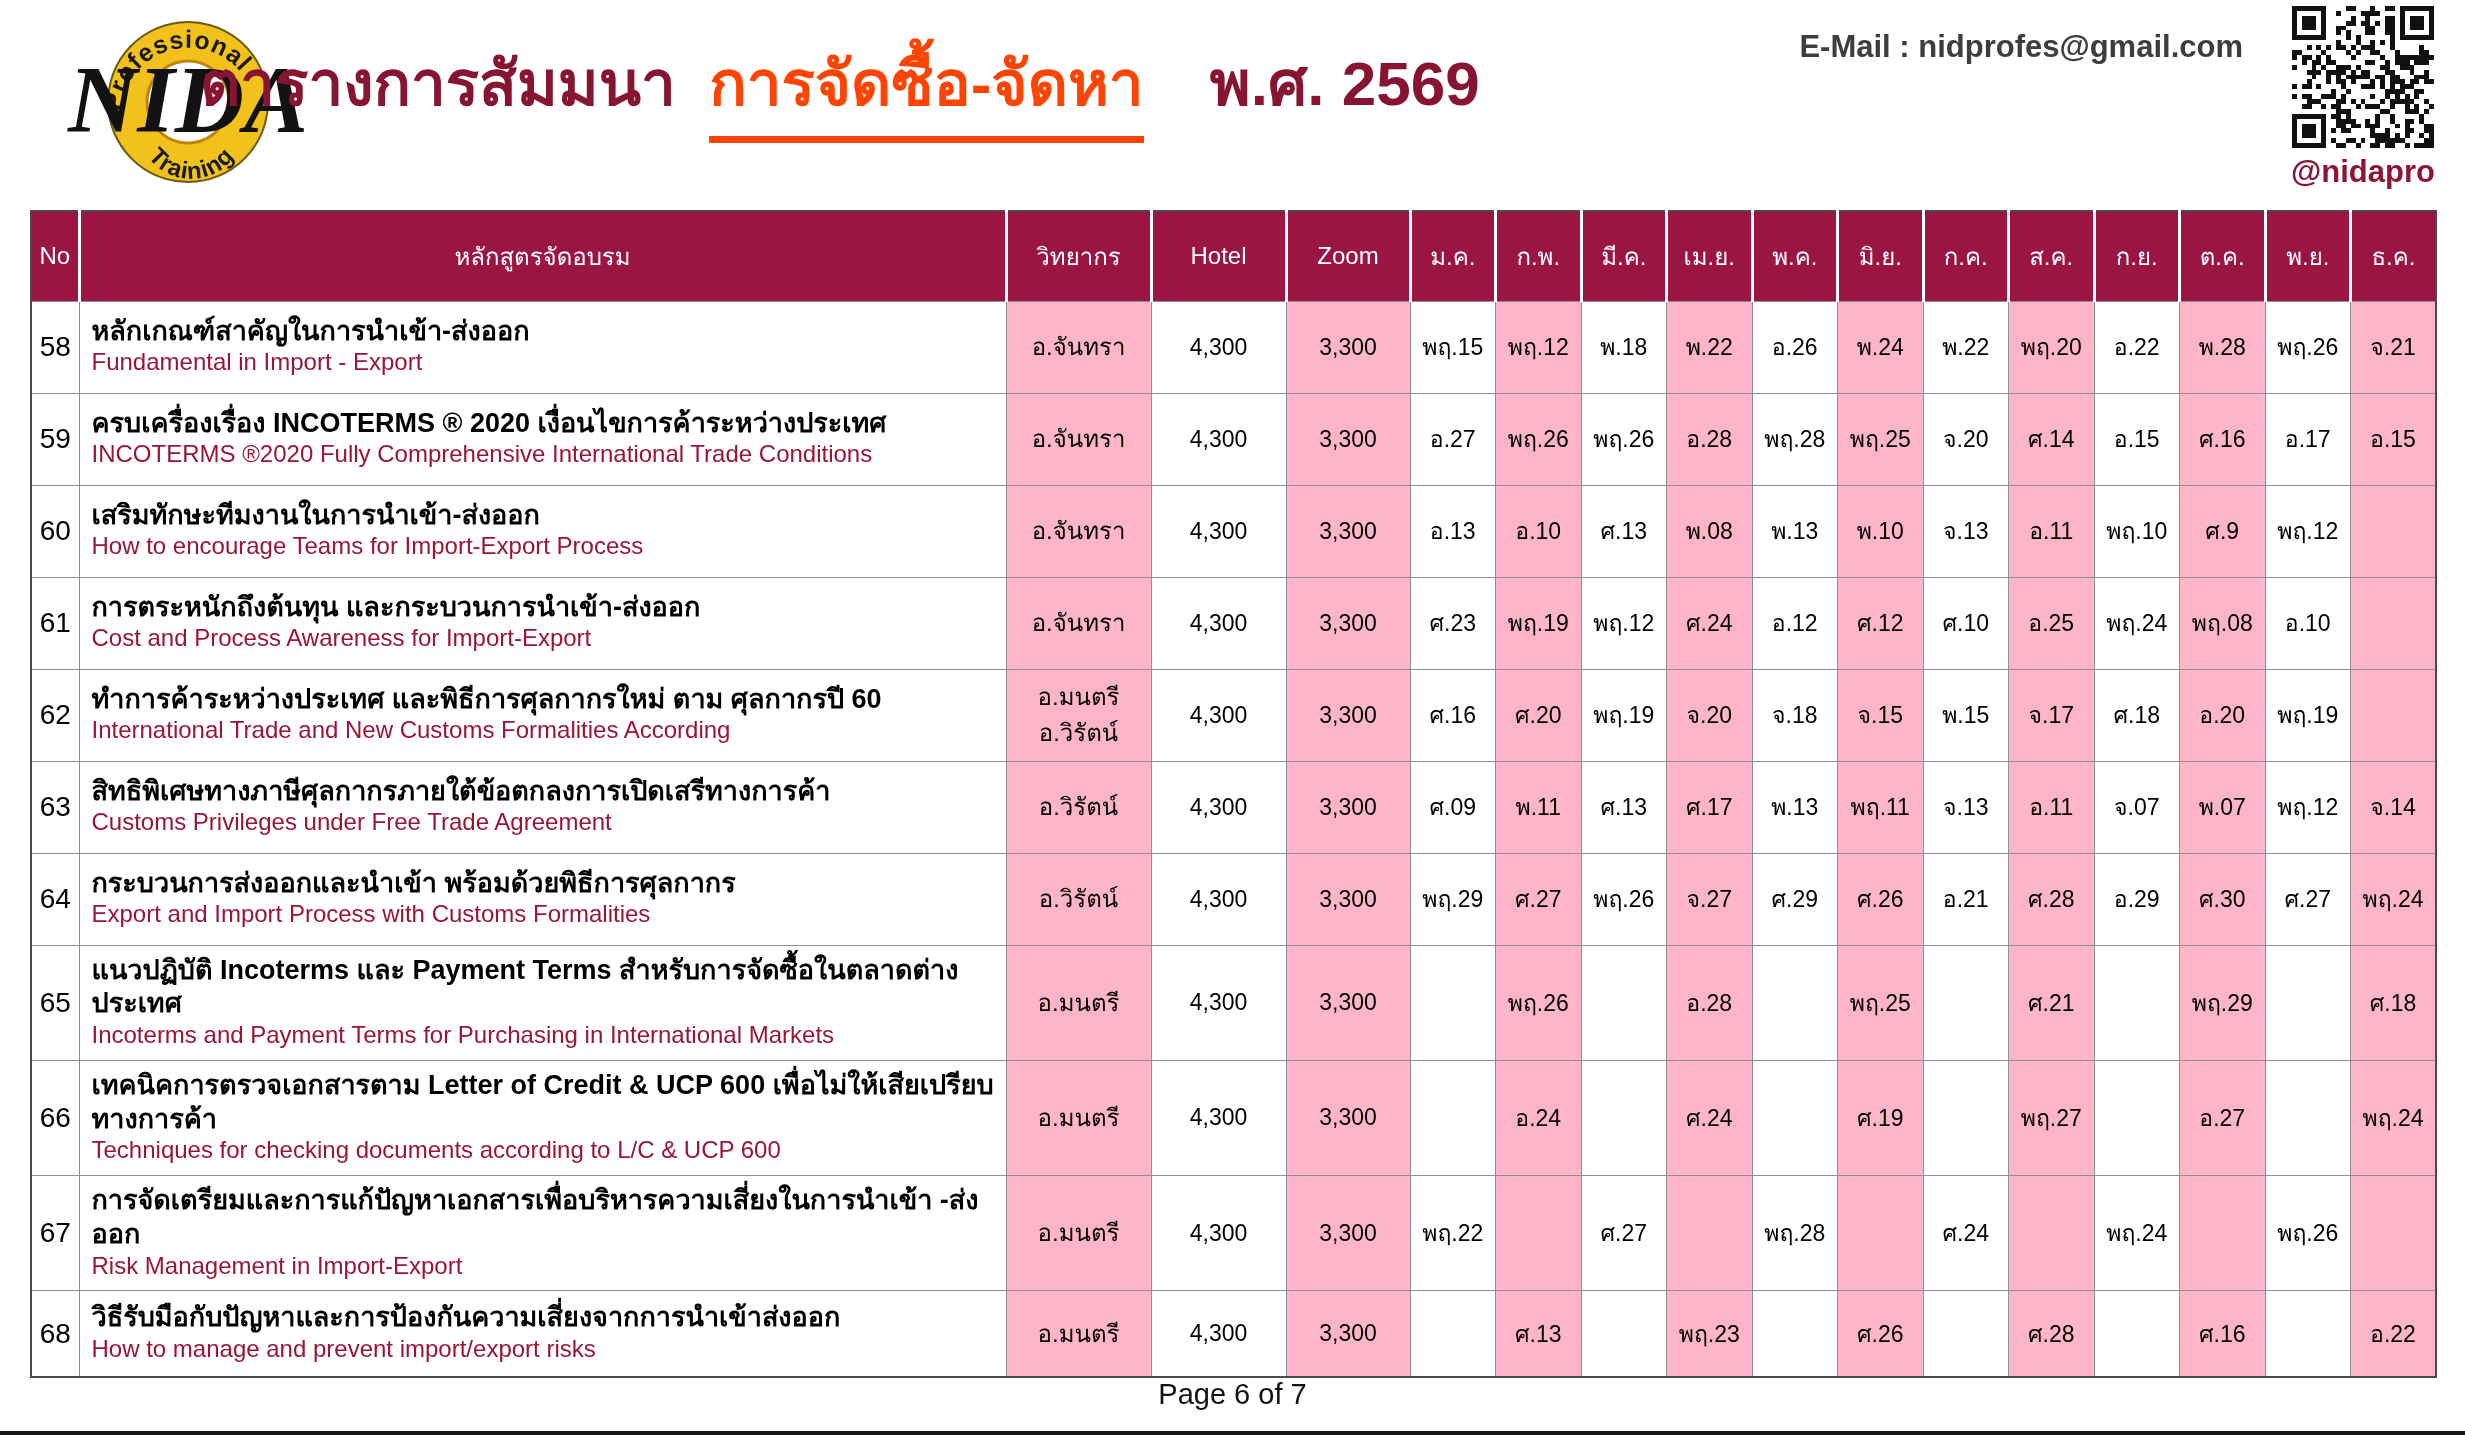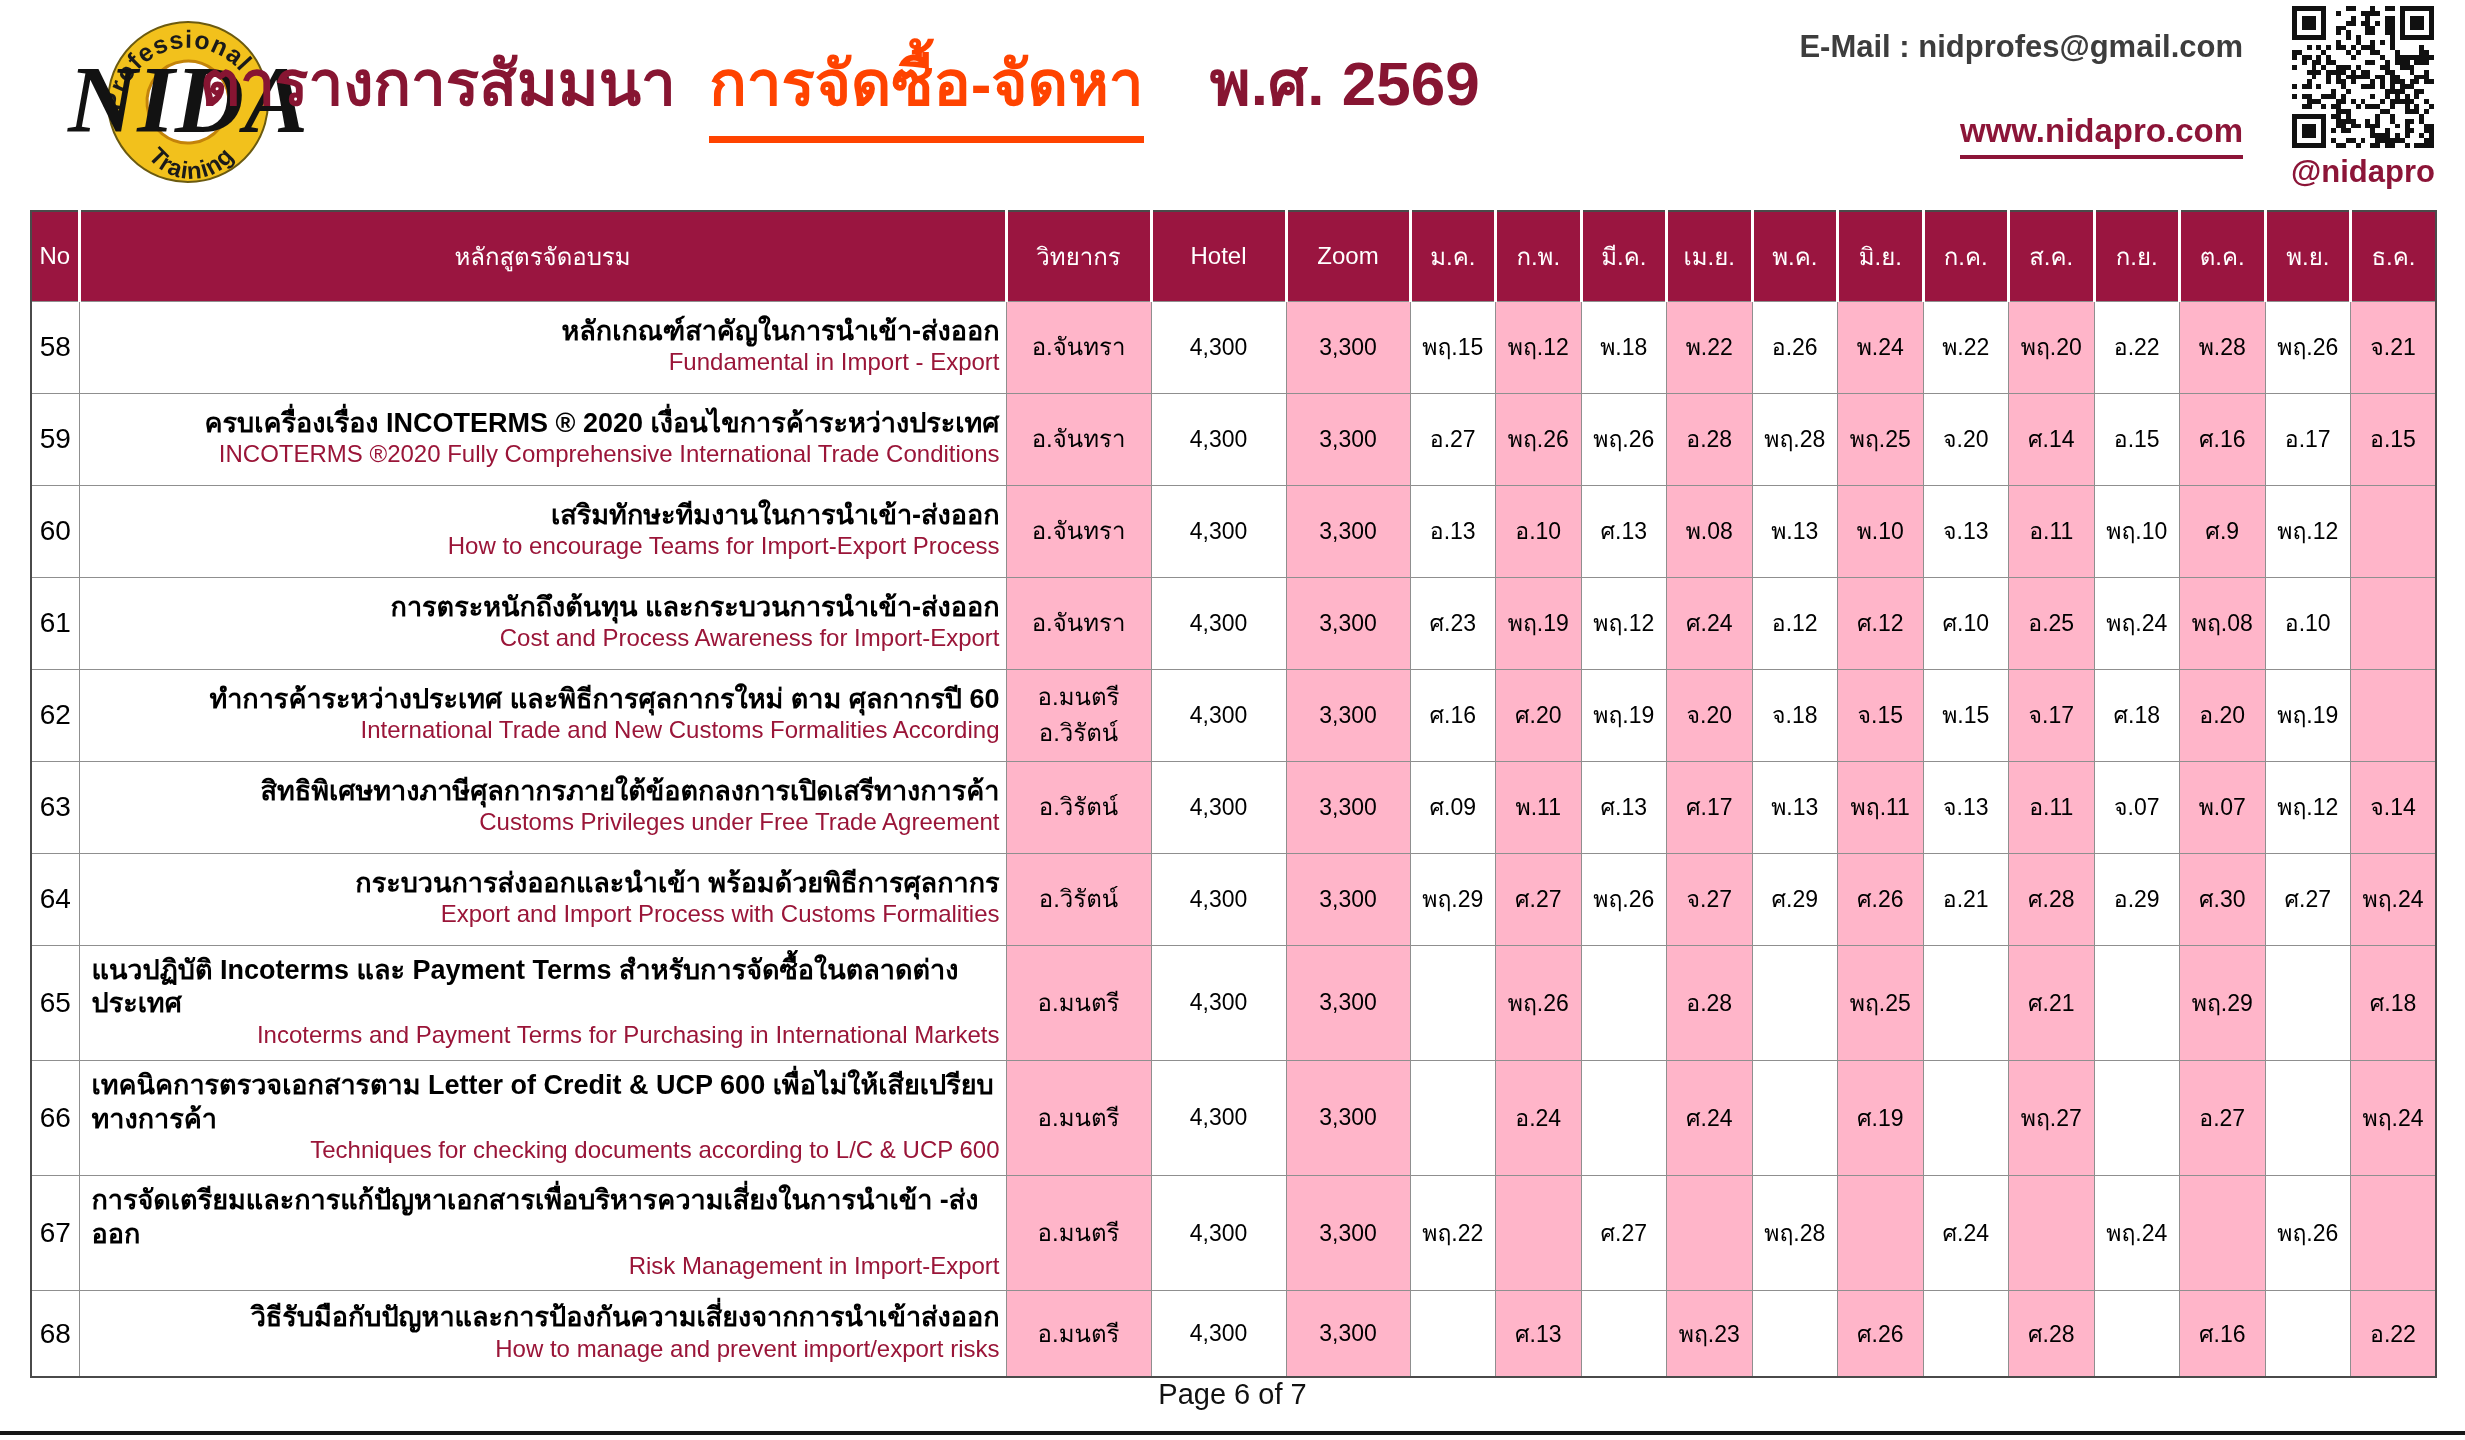--- a/index.html
+++ b/index.html
@@ -51,21 +51,21 @@
   td {
     border:1px solid #8f8f8f;
     text-align:center; vertical-align:middle;
     font-size:23px; color:#000;
     background:#ffffff;
   }
   td.pink { background:#ffb5c9; }
 
   .c-no { font-size:28px; }
   .c-course { text-align:left; padding:8px 6px 8px 12px; }
-  .c-course .inner { display:flex; flex-direction:column; justify-content:space-between; height:100%;align-items:flex-end; }
+  .c-course .inner { display:flex; flex-direction:column; justify-content:space-between; height:100%; }
   .course-th { font-weight:bold; font-size:27px; color:#000; line-height:1.25; }
   .course-en { font-size:24px; color:#9a1538; line-height:1.2; padding-bottom:2px; }
   .c-speaker { white-space:pre-line; font-size:24px; line-height:1.5; }
   .c-price { font-size:23px; }
   .c-month { font-size:23px; font-weight:500; }
 
   
   .page-label { position:absolute; left:30px; top:1378px; width:2405px; text-align:center; font-size:29px; color:#111; }
   .bottom-rule { position:absolute; left:0; top:1431px; width:2465px; height:4px; background:#161616; }
 </style>
@@ -93,21 +93,20 @@
 </div>
 
 <div class="main-title">
   <span class="title-p1">ตารางการสัมมนา</span>
   <span class="title-p2">การจัดซื้อ-จัดหา</span>
   <span class="title-p3">พ.ศ. 2569</span>
 </div>
 
 <div class="contact">
   <div class="email">E-Mail : nidprofes@gmail.com</div>
-  <div><span class="website">www.nidapro.com</span></div>
 </div>
 
 <div class="qr-wrap">
   <svg viewBox="0 0 29 29" shape-rendering="crispEdges">
     <rect x="0" y="0" width="29" height="29" fill="#ffffff"></rect>
     <g class="modules" fill="#111111">
         <rect x="11" y="0" width="1" height="1"></rect>
         <rect x="12" y="0" width="1" height="1"></rect>
         <rect x="16" y="0" width="1" height="1"></rect>
         <rect x="19" y="0" width="1" height="1"></rect>

